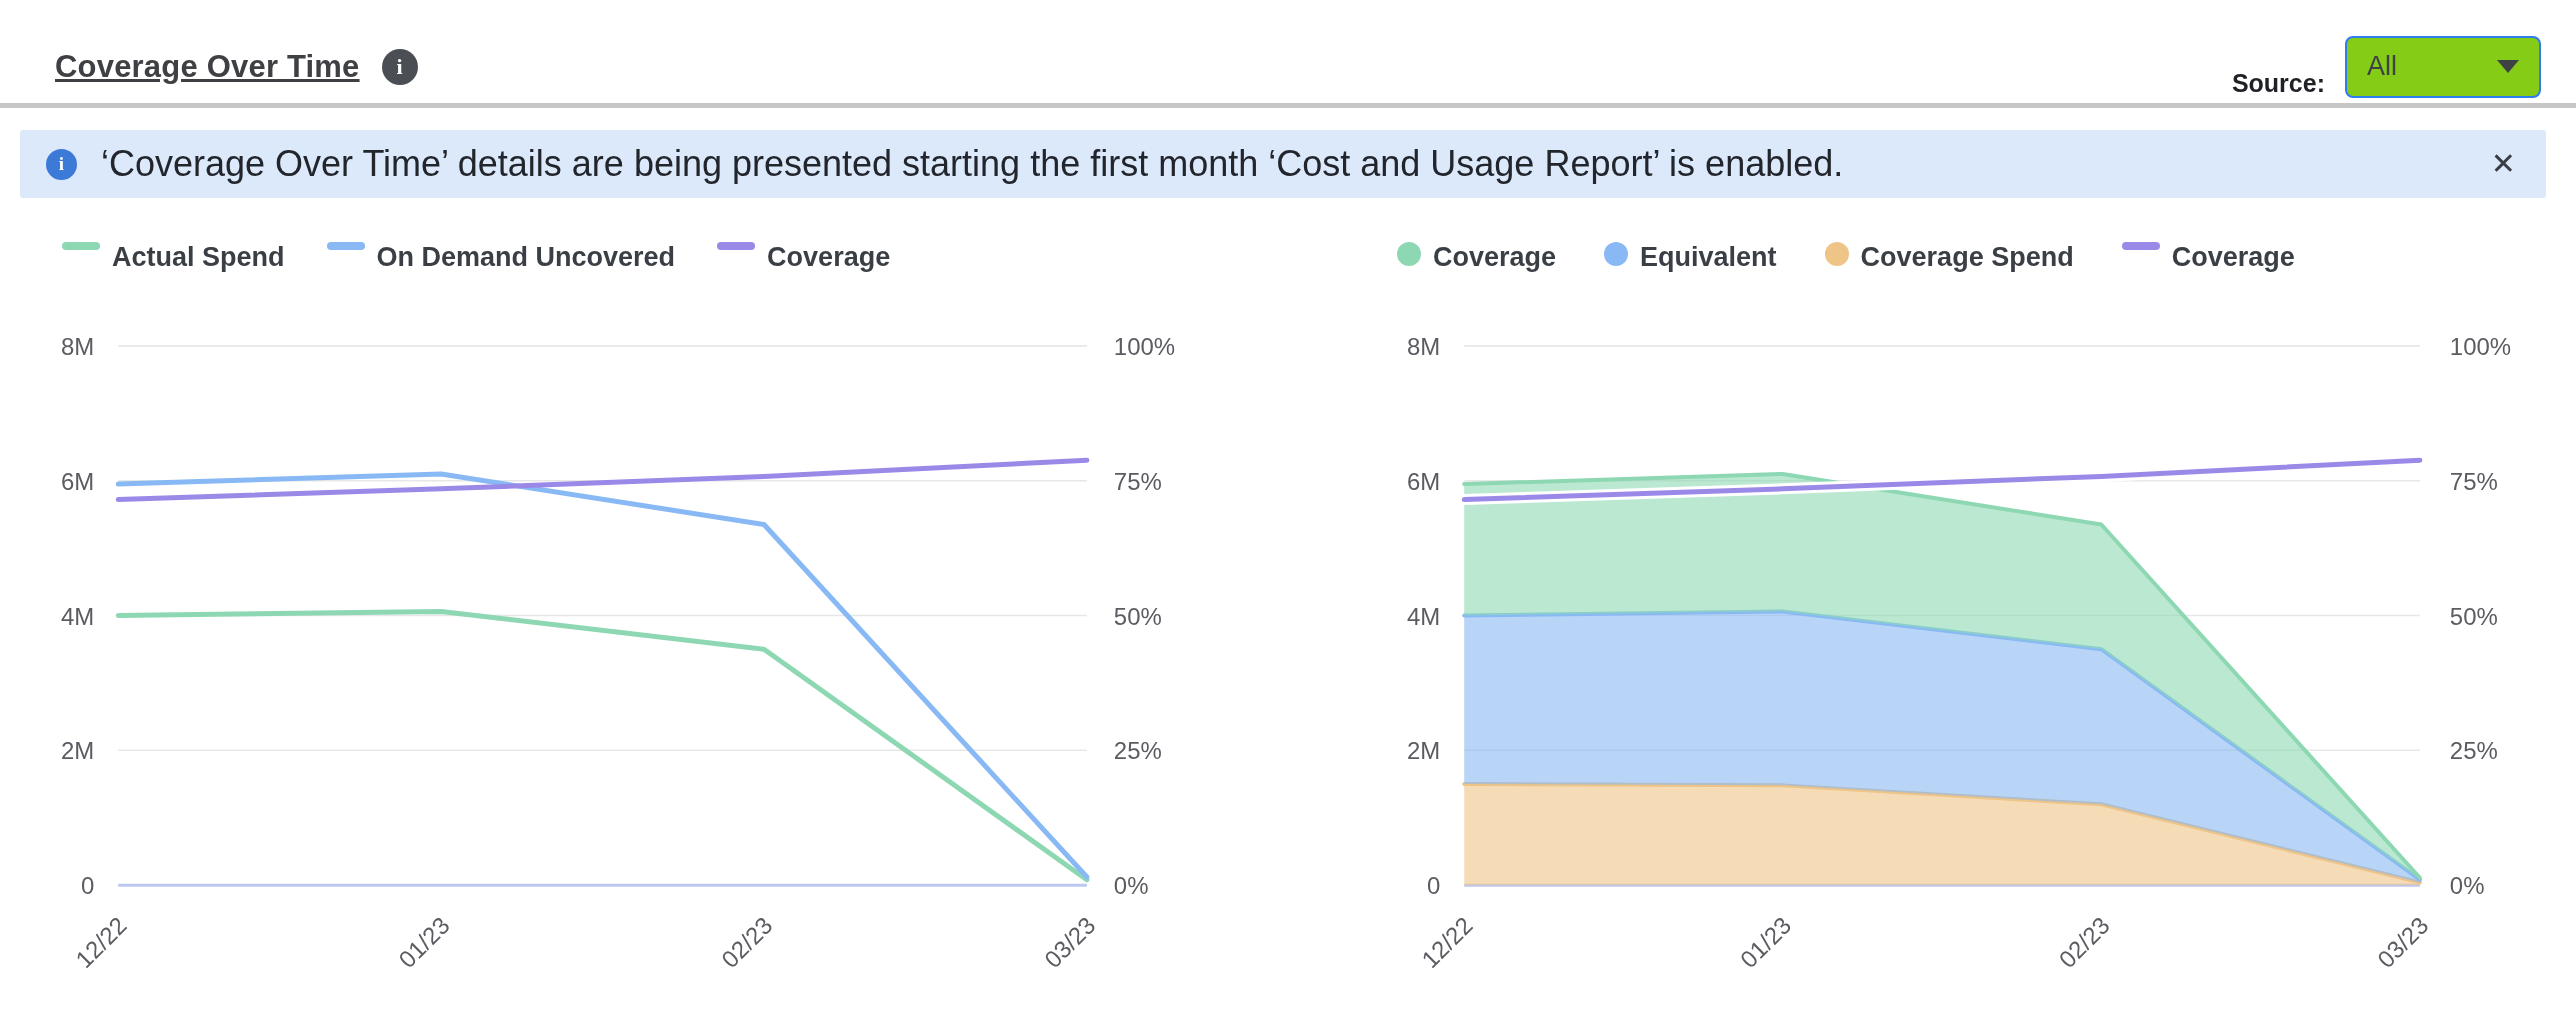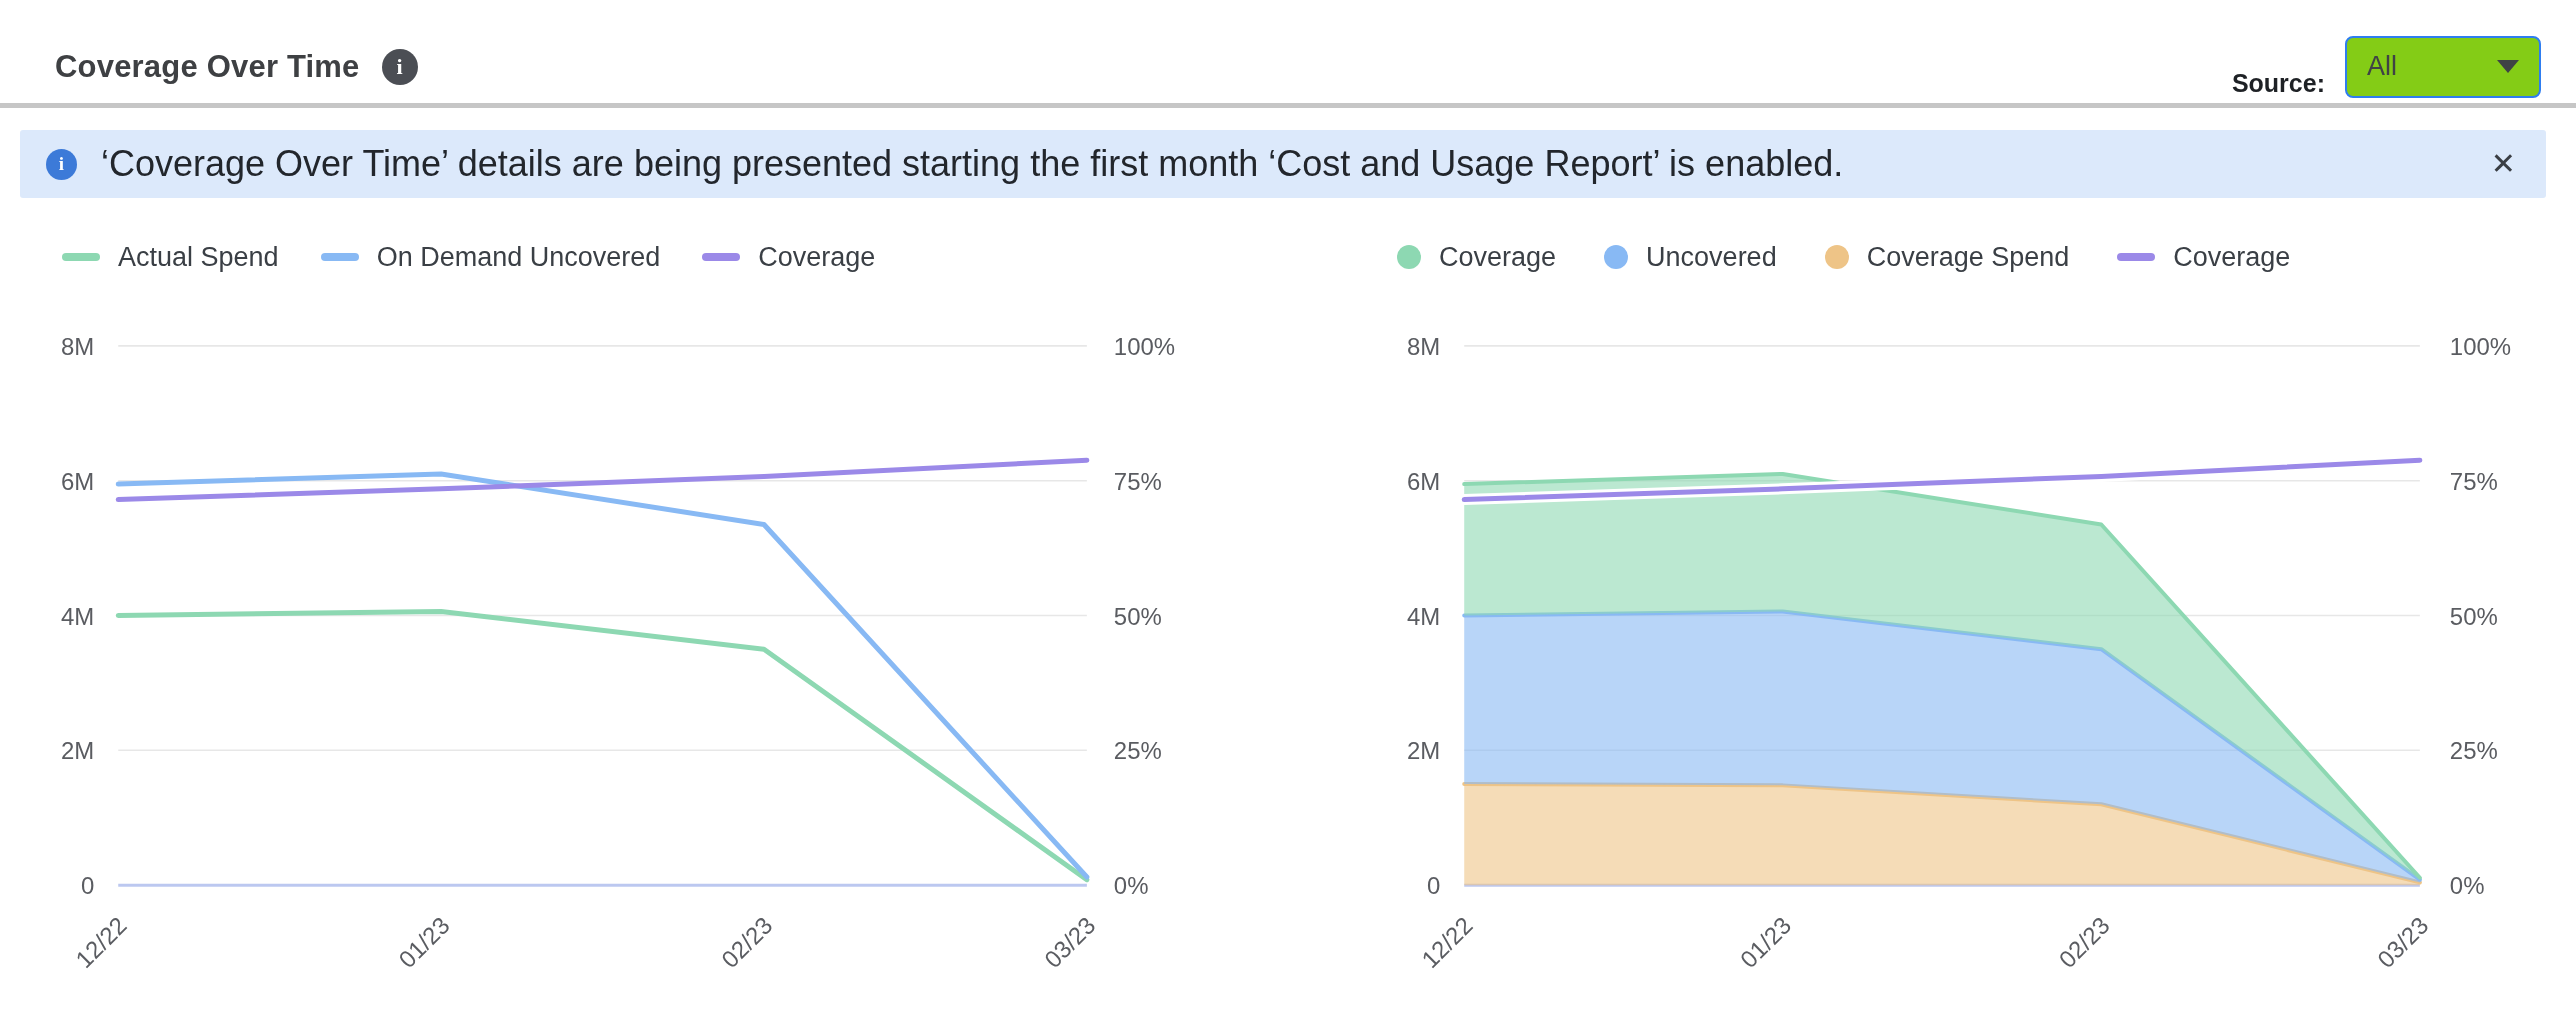--- a/index.html
+++ b/index.html
@@ -3,21 +3,21 @@
 <meta charset="utf-8">
 <style>
   * { margin:0; padding:0; box-sizing:border-box; }
   html,body { width:2576px; height:1015px; background:#ffffff; overflow:hidden;
               font-family:"Liberation Sans", sans-serif; }
   .app { position:relative; width:2576px; height:1015px; }
 
   
   .header-row { position:relative; height:103px; padding:30px 35px 0 55px;
                 display:flex; align-items:center; }
-  .page-title { font-size:31px; font-weight:700; color:var(--title_text); letter-spacing:0.2px; }
+  .page-title { font-size:31px; font-weight:700; color:var(--title_text); letter-spacing:0.2px;text-decoration:underline; }
   .info-badge { display:inline-flex; align-items:center; justify-content:center;
                 width:36px; height:36px; border-radius:50%; margin-left:22px;
                 font-size:22px; font-weight:700; color:#fff; font-family:"Liberation Serif", serif; }
   .info-badge.dark { background:var(--title_icon_bg); }
   .source-ctl { margin-left:auto; display:flex; align-items:flex-end; }
   .source-label { font-size:25px; font-weight:700; color:#1e2125; margin-right:20px; }
   .select { width:196px; height:62px; border:2px solid var(--dropdown_border); border-radius:8px;
             background:#84cc16; display:flex; align-items:center; padding:0 20px; cursor:pointer; }
   .select .value { font-size:27px; color:#3f4245; }
   .caret { margin-left:auto; width:0; height:0; border-left:11px solid transparent;
@@ -34,21 +34,21 @@
             font-size:30px; color:var(--close_icon); line-height:1; padding:4px; }
 
   
   .charts { display:flex; align-items:flex-start; }
   .chart-panel { }
   .chart-panel.left  { margin-left:20px;  width:1239px; }
   .chart-panel.right { margin-left:100px; width:1217px; }
   .legend { margin-top:40px; height:38px; display:flex; align-items:center; }
   .chart-panel.left  .legend { padding-left:42px; gap:42px; }
   .chart-panel.right .legend { padding-left:38px; gap:48px; }
-  .legend-item { display:flex; align-items:center; gap:18px; cursor:pointer; }
+  .legend-item { display:flex; gap:12px; cursor:pointer;font-weight:bold; }
   .legend-label { font-size:27px; color:var(--legend_text); }
   .marker-line { width:38px; height:8px; border-radius:4px; }
   .marker-dot  { width:24px; height:24px; border-radius:50%; }
   svg.chart { display:block; }
   text.axis { font-family:"Liberation Sans", sans-serif; font-size:24px; fill:var(--axis_text); }
 </style>
 </head>
 <body>
 
 <div class="app">
@@ -114,21 +114,21 @@
         </svg>
     </section>
     <section class="chart-panel right">
       <div class="legend">
           <span class="legend-item">
             <span class="marker-dot" style="background: rgb(141, 216, 178);"></span>
             <span class="legend-label">Coverage</span>
           </span>
           <span class="legend-item">
             <span class="marker-dot" style="background: rgb(136, 185, 244);"></span>
-            <span class="legend-label">Uncovered</span>
+            <span class="legend-label">Equivalent</span>
           </span>
           <span class="legend-item">
             <span class="marker-dot" style="background: rgb(238, 196, 135);"></span>
             <span class="legend-label">Coverage Spend</span>
           </span>
           <span class="legend-item">
             <span class="marker-line" style="background: rgb(155, 137, 232);"></span>
             <span class="legend-label">Coverage</span>
           </span>
         </div>

